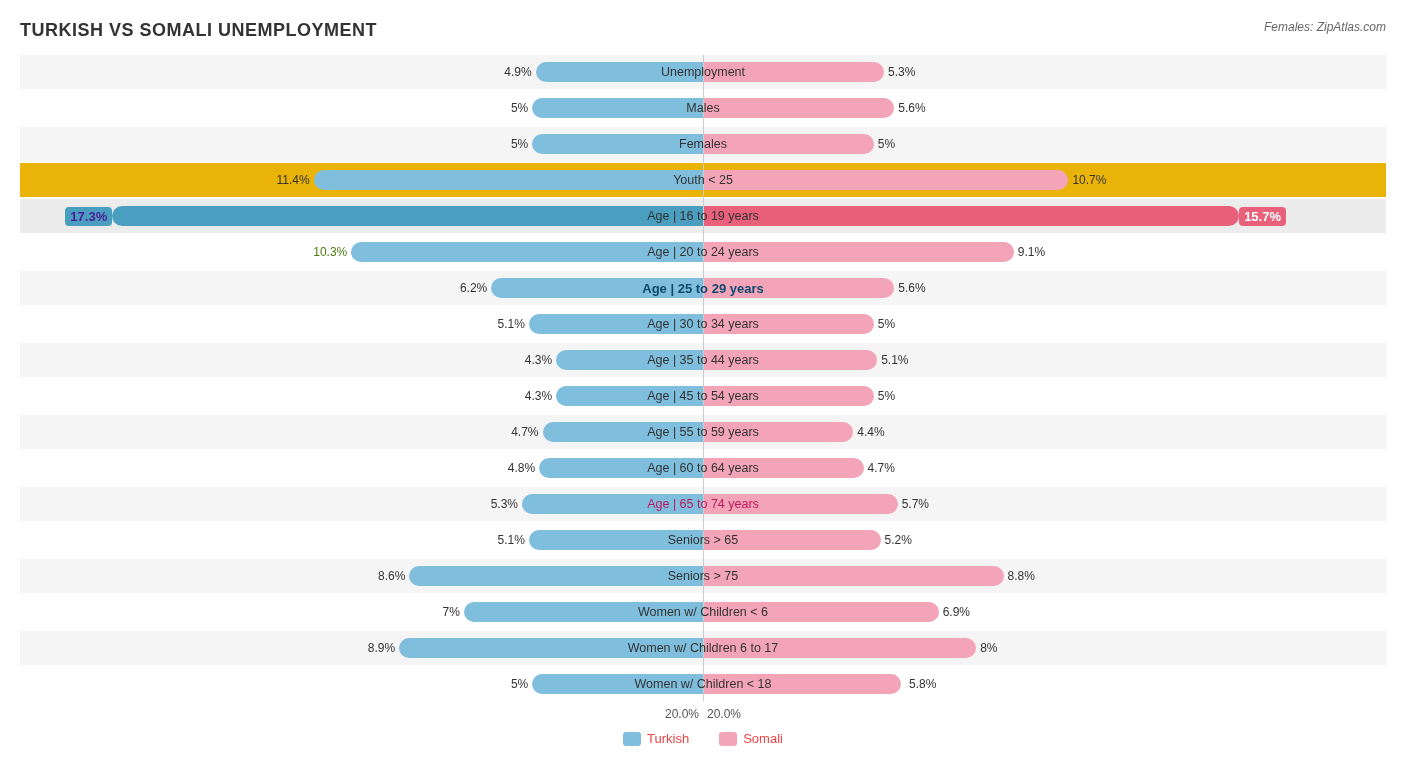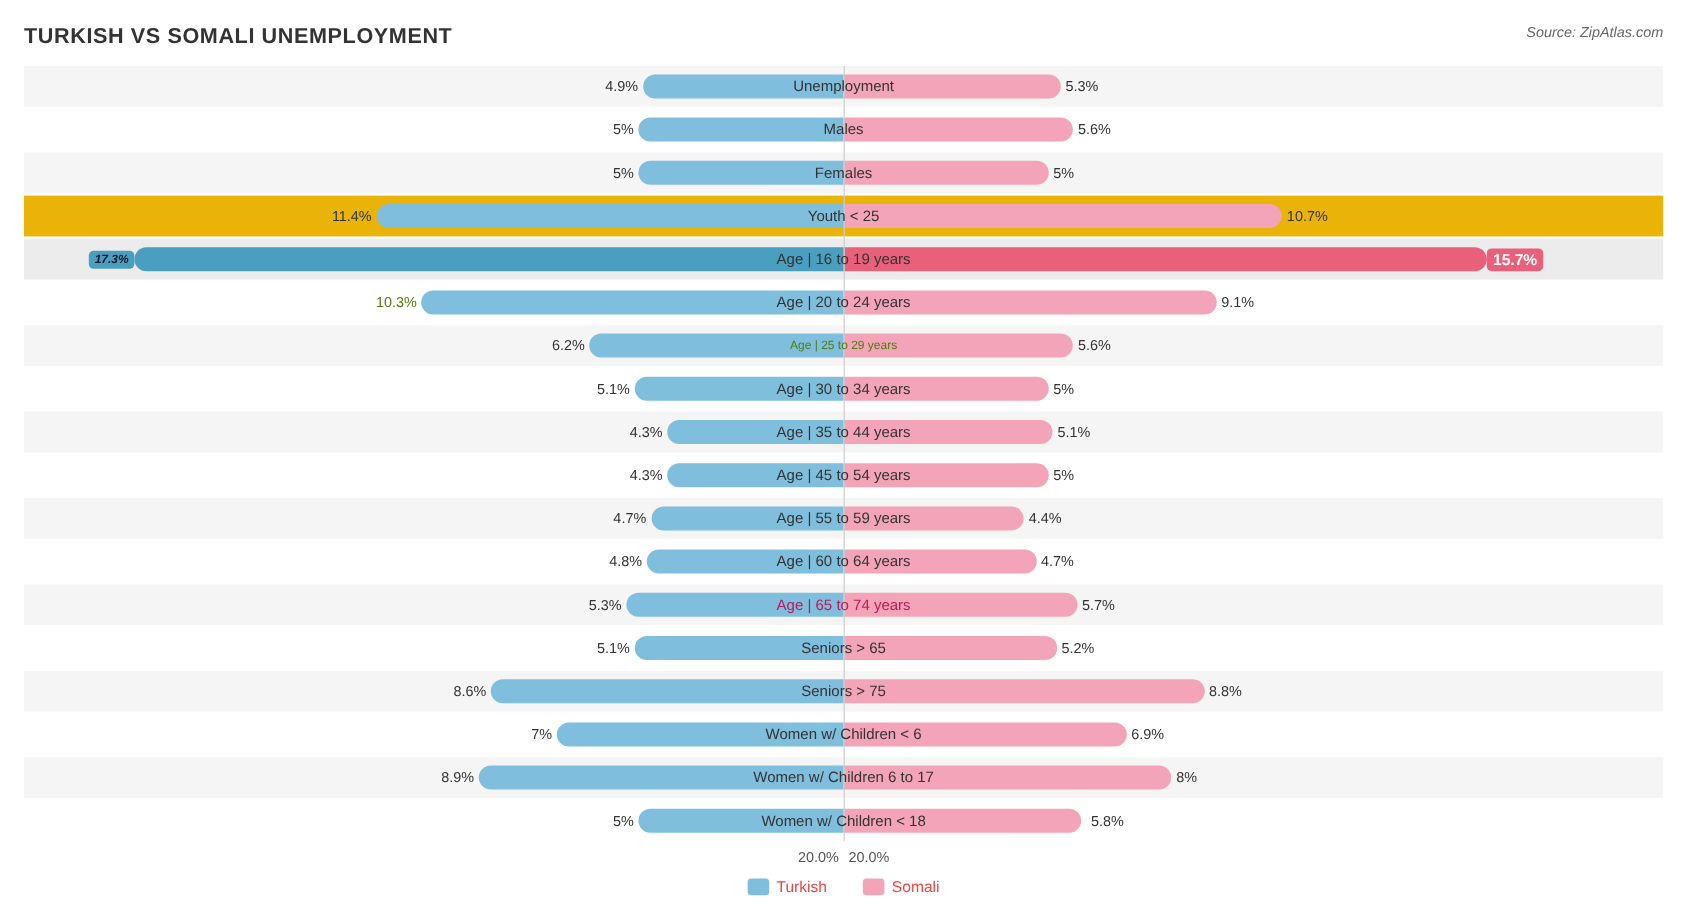--- a/index.html
+++ b/index.html
@@ -102,21 +102,21 @@
       background: #ccc;
       z-index: 1;
     }
   </style>
 </head>
 <body>
 
 <div class="chart-container">
   <div class="chart-header">
     <div class="chart-title">TURKISH VS SOMALI UNEMPLOYMENT</div>
-    <div class="chart-source">Source: ZipAtlas.com</div>
+    <div class="chart-source">Females: ZipAtlas.com</div>
   </div>
 
   <div class="chart-rows-wrapper">
     <div class="center-line"></div>
     <div id="bars-container">
         <div class="bar-row" style="display: flex; align-items: center; height: 34px; margin-bottom: 2px; position: relative; background: rgb(245, 245, 245);">
           <div style="width: 50%; height: 100%; display: flex; align-items: center; justify-content: flex-end; position: relative;">
             <div style="height: 20px; background: rgb(127, 191, 221); border-radius: 10px 0px 0px 10px; width: 24.5%; position: absolute; right: 0px;"></div>
             <div style="position: absolute; right: 24.5%; font-size: 12px; color: rgb(51, 51, 51); white-space: nowrap; padding-right: 4px; z-index: 5;">4.9%</div>
           </div>
@@ -155,21 +155,21 @@
           </div>
           <div style="width: 50%; height: 100%; display: flex; align-items: center; justify-content: flex-start; position: relative;">
             <div style="height: 20px; background: rgb(244, 164, 184); border-radius: 0px 10px 10px 0px; width: 53.5%; position: absolute; left: 0px;"></div>
             <div style="position: absolute; left: 53.5%; font-size: 12px; color: rgb(51, 51, 51); white-space: nowrap; padding-left: 4px; z-index: 5;">10.7%</div>
           </div>
           <div style="position: absolute; left: 50%; transform: translateX(-50%); white-space: nowrap; font-size: 12.5px; color: rgb(51, 51, 51); z-index: 10; pointer-events: none; text-align: center; background: transparent;">Youth &lt; 25</div>
         </div>
         <div class="bar-row highlighted" style="display: flex; align-items: center; height: 34px; margin-bottom: 2px; position: relative; background: rgb(236, 236, 236);">
           <div style="width: 50%; height: 100%; display: flex; align-items: center; justify-content: flex-end; position: relative;">
             <div style="height: 20px; background: rgb(74, 158, 192); border-radius: 10px 0px 0px 10px; width: 86.5%; position: absolute; right: 0px;"></div>
-            <div style="position: absolute; right: 86.5%; font-size: 10px; color: #0f172a; white-space: nowrap; padding: 2px 5px; z-index: 5; background: rgb(74, 158, 192); border-radius: 4px; font-weight: bold; font-style: italic;">17.3%</div>
+            <div style="position: absolute; right: 86.5%; font-size: 13px; color: #4c1d95; white-space: nowrap; padding: 2px 5px; z-index: 5; background: rgb(74, 158, 192); border-radius: 4px; font-weight: bold;">17.3%</div>
           </div>
           <div style="width: 50%; height: 100%; display: flex; align-items: center; justify-content: flex-start; position: relative;">
             <div style="height: 20px; background: rgb(232, 96, 122); border-radius: 0px 10px 10px 0px; width: 78.5%; position: absolute; left: 0px;"></div>
             <div style="position: absolute; left: 78.5%; font-size: 13px; color: white; white-space: nowrap; padding: 2px 5px; z-index: 5; background: rgb(232, 96, 122); border-radius: 4px; font-weight: bold;">15.7%</div>
           </div>
           <div style="position: absolute; left: 50%; transform: translateX(-50%); white-space: nowrap; font-size: 12.5px; color: rgb(51, 51, 51); z-index: 10; pointer-events: none; text-align: center; background: transparent;">Age | 16 to 19 years</div>
         </div>
         <div class="bar-row" style="display: flex; align-items: center; height: 34px; margin-bottom: 2px; position: relative; background: rgb(255, 255, 255);">
           <div style="width: 50%; height: 100%; display: flex; align-items: center; justify-content: flex-end; position: relative;">
             <div style="height: 20px; background: rgb(127, 191, 221); border-radius: 10px 0px 0px 10px; width: 51.5%; position: absolute; right: 0px;"></div>
@@ -183,21 +183,21 @@
         </div>
         <div class="bar-row" style="display: flex; align-items: center; height: 34px; margin-bottom: 2px; position: relative; background: rgb(245, 245, 245);">
           <div style="width: 50%; height: 100%; display: flex; align-items: center; justify-content: flex-end; position: relative;">
             <div style="height: 20px; background: rgb(127, 191, 221); border-radius: 10px 0px 0px 10px; width: 31%; position: absolute; right: 0px;"></div>
             <div style="position: absolute; right: 31%; font-size: 12px; color: rgb(51, 51, 51); white-space: nowrap; padding-right: 4px; z-index: 5;">6.2%</div>
           </div>
           <div style="width: 50%; height: 100%; display: flex; align-items: center; justify-content: flex-start; position: relative;">
             <div style="height: 20px; background: rgb(244, 164, 184); border-radius: 0px 10px 10px 0px; width: 28%; position: absolute; left: 0px;"></div>
             <div style="position: absolute; left: 28%; font-size: 12px; color: rgb(51, 51, 51); white-space: nowrap; padding-left: 4px; z-index: 5;">5.6%</div>
           </div>
-          <div style="position: absolute; left: 50%; transform: translateX(-50%); white-space: nowrap; font-size: 10px; color: #4d7c0f; z-index: 10; pointer-events: none; text-align: center; background: transparent;">Age | 25 to 29 years</div>
+          <div style="position: absolute; left: 50%; transform: translateX(-50%); white-space: nowrap; font-size: 13px; color: #0c4a6e; z-index: 10; pointer-events: none; text-align: center; background: transparent; font-weight: bold;">Age | 25 to 29 years</div>
         </div>
         <div class="bar-row" style="display: flex; align-items: center; height: 34px; margin-bottom: 2px; position: relative; background: rgb(255, 255, 255);">
           <div style="width: 50%; height: 100%; display: flex; align-items: center; justify-content: flex-end; position: relative;">
             <div style="height: 20px; background: rgb(127, 191, 221); border-radius: 10px 0px 0px 10px; width: 25.5%; position: absolute; right: 0px;"></div>
             <div style="position: absolute; right: 25.5%; font-size: 12px; color: rgb(51, 51, 51); white-space: nowrap; padding-right: 4px; z-index: 5;">5.1%</div>
           </div>
           <div style="width: 50%; height: 100%; display: flex; align-items: center; justify-content: flex-start; position: relative;">
             <div style="height: 20px; background: rgb(244, 164, 184); border-radius: 0px 10px 10px 0px; width: 25%; position: absolute; left: 0px;"></div>
             <div style="position: absolute; left: 25%; font-size: 12px; color: rgb(51, 51, 51); white-space: nowrap; padding-left: 4px; z-index: 5;">5%</div>
           </div>

